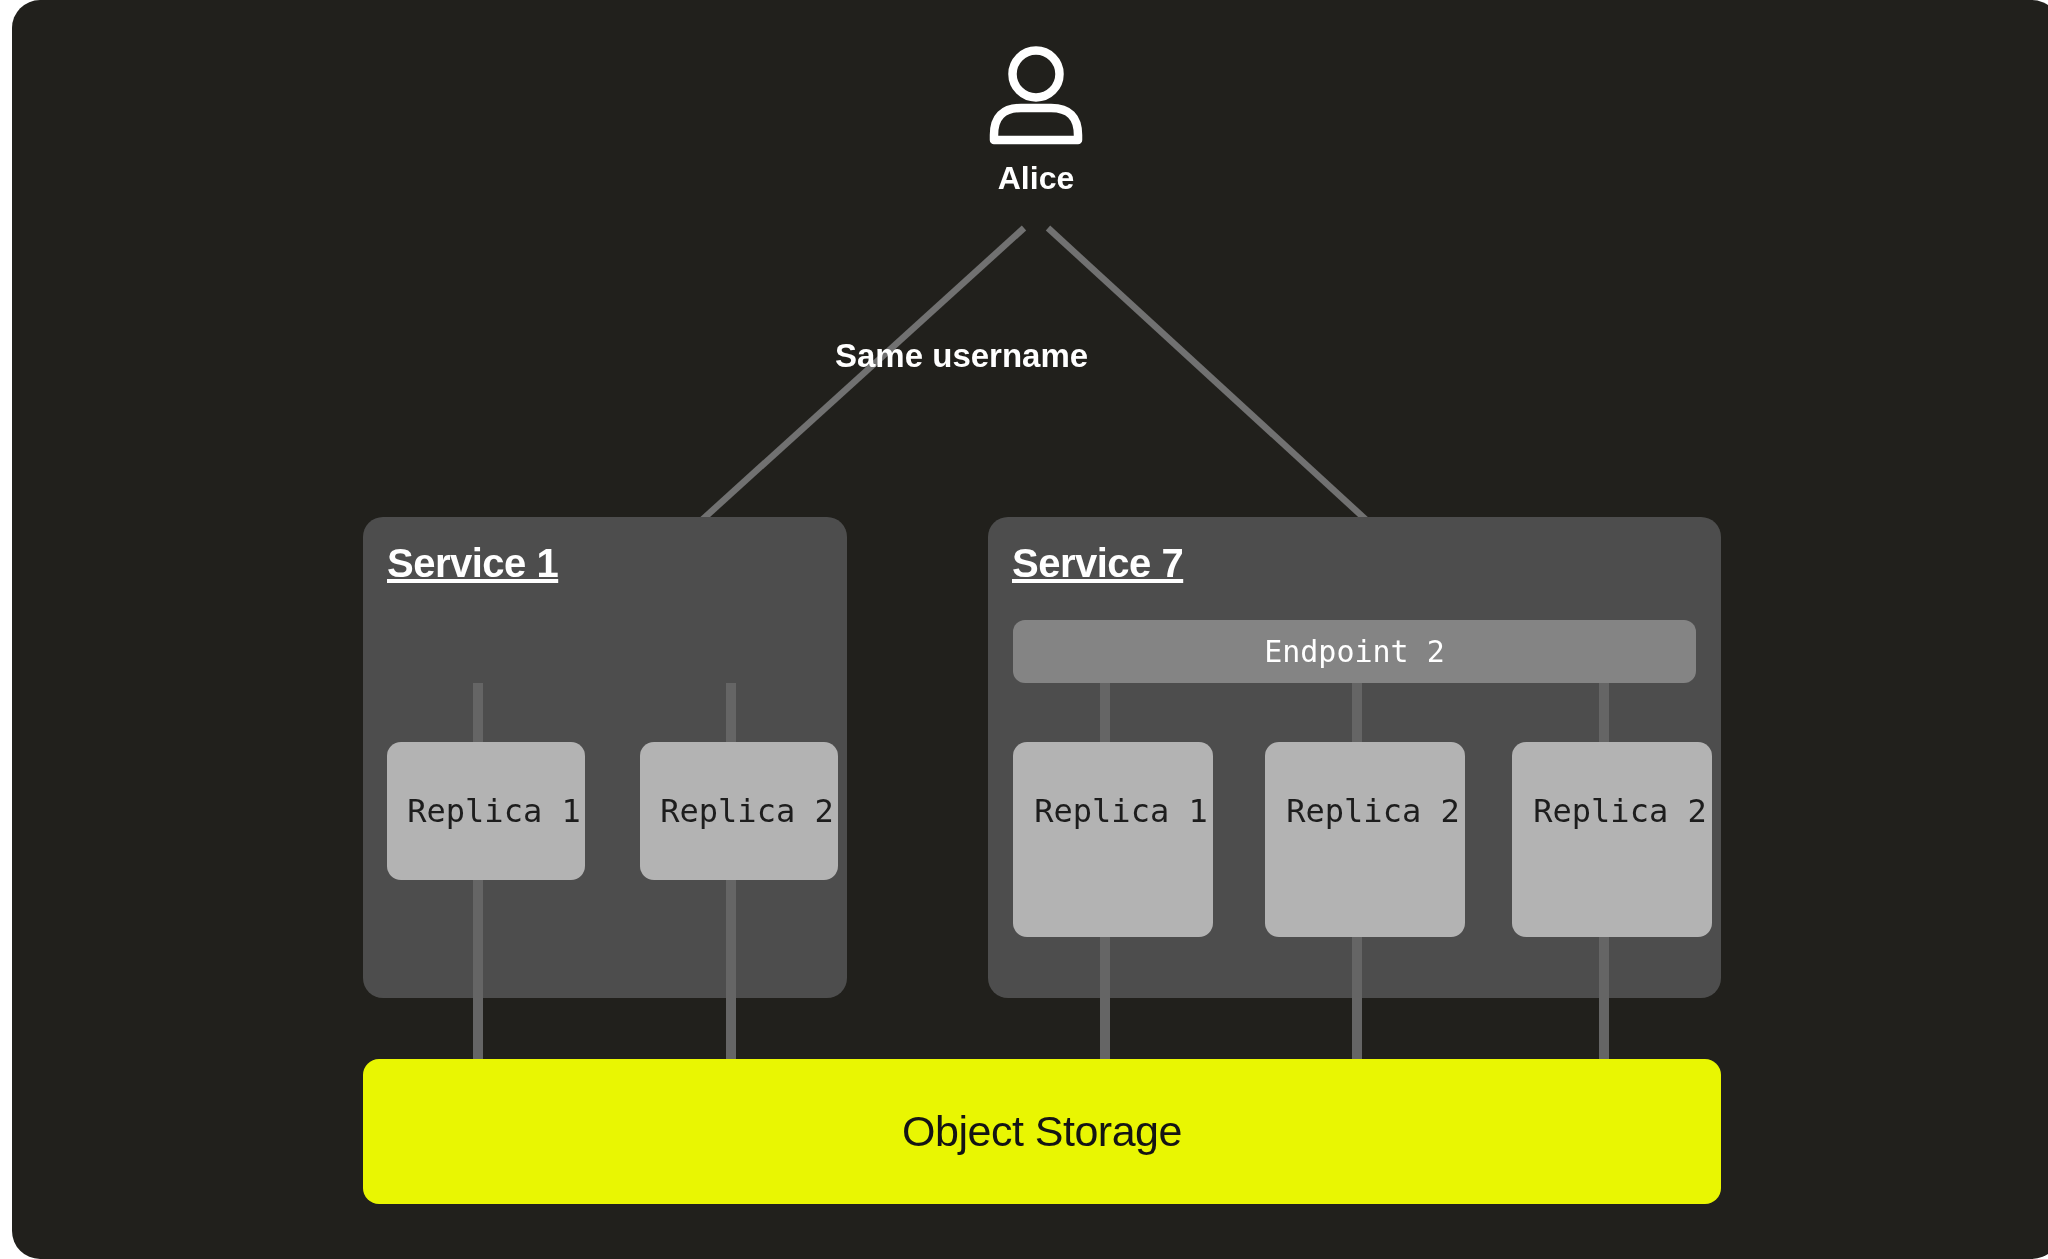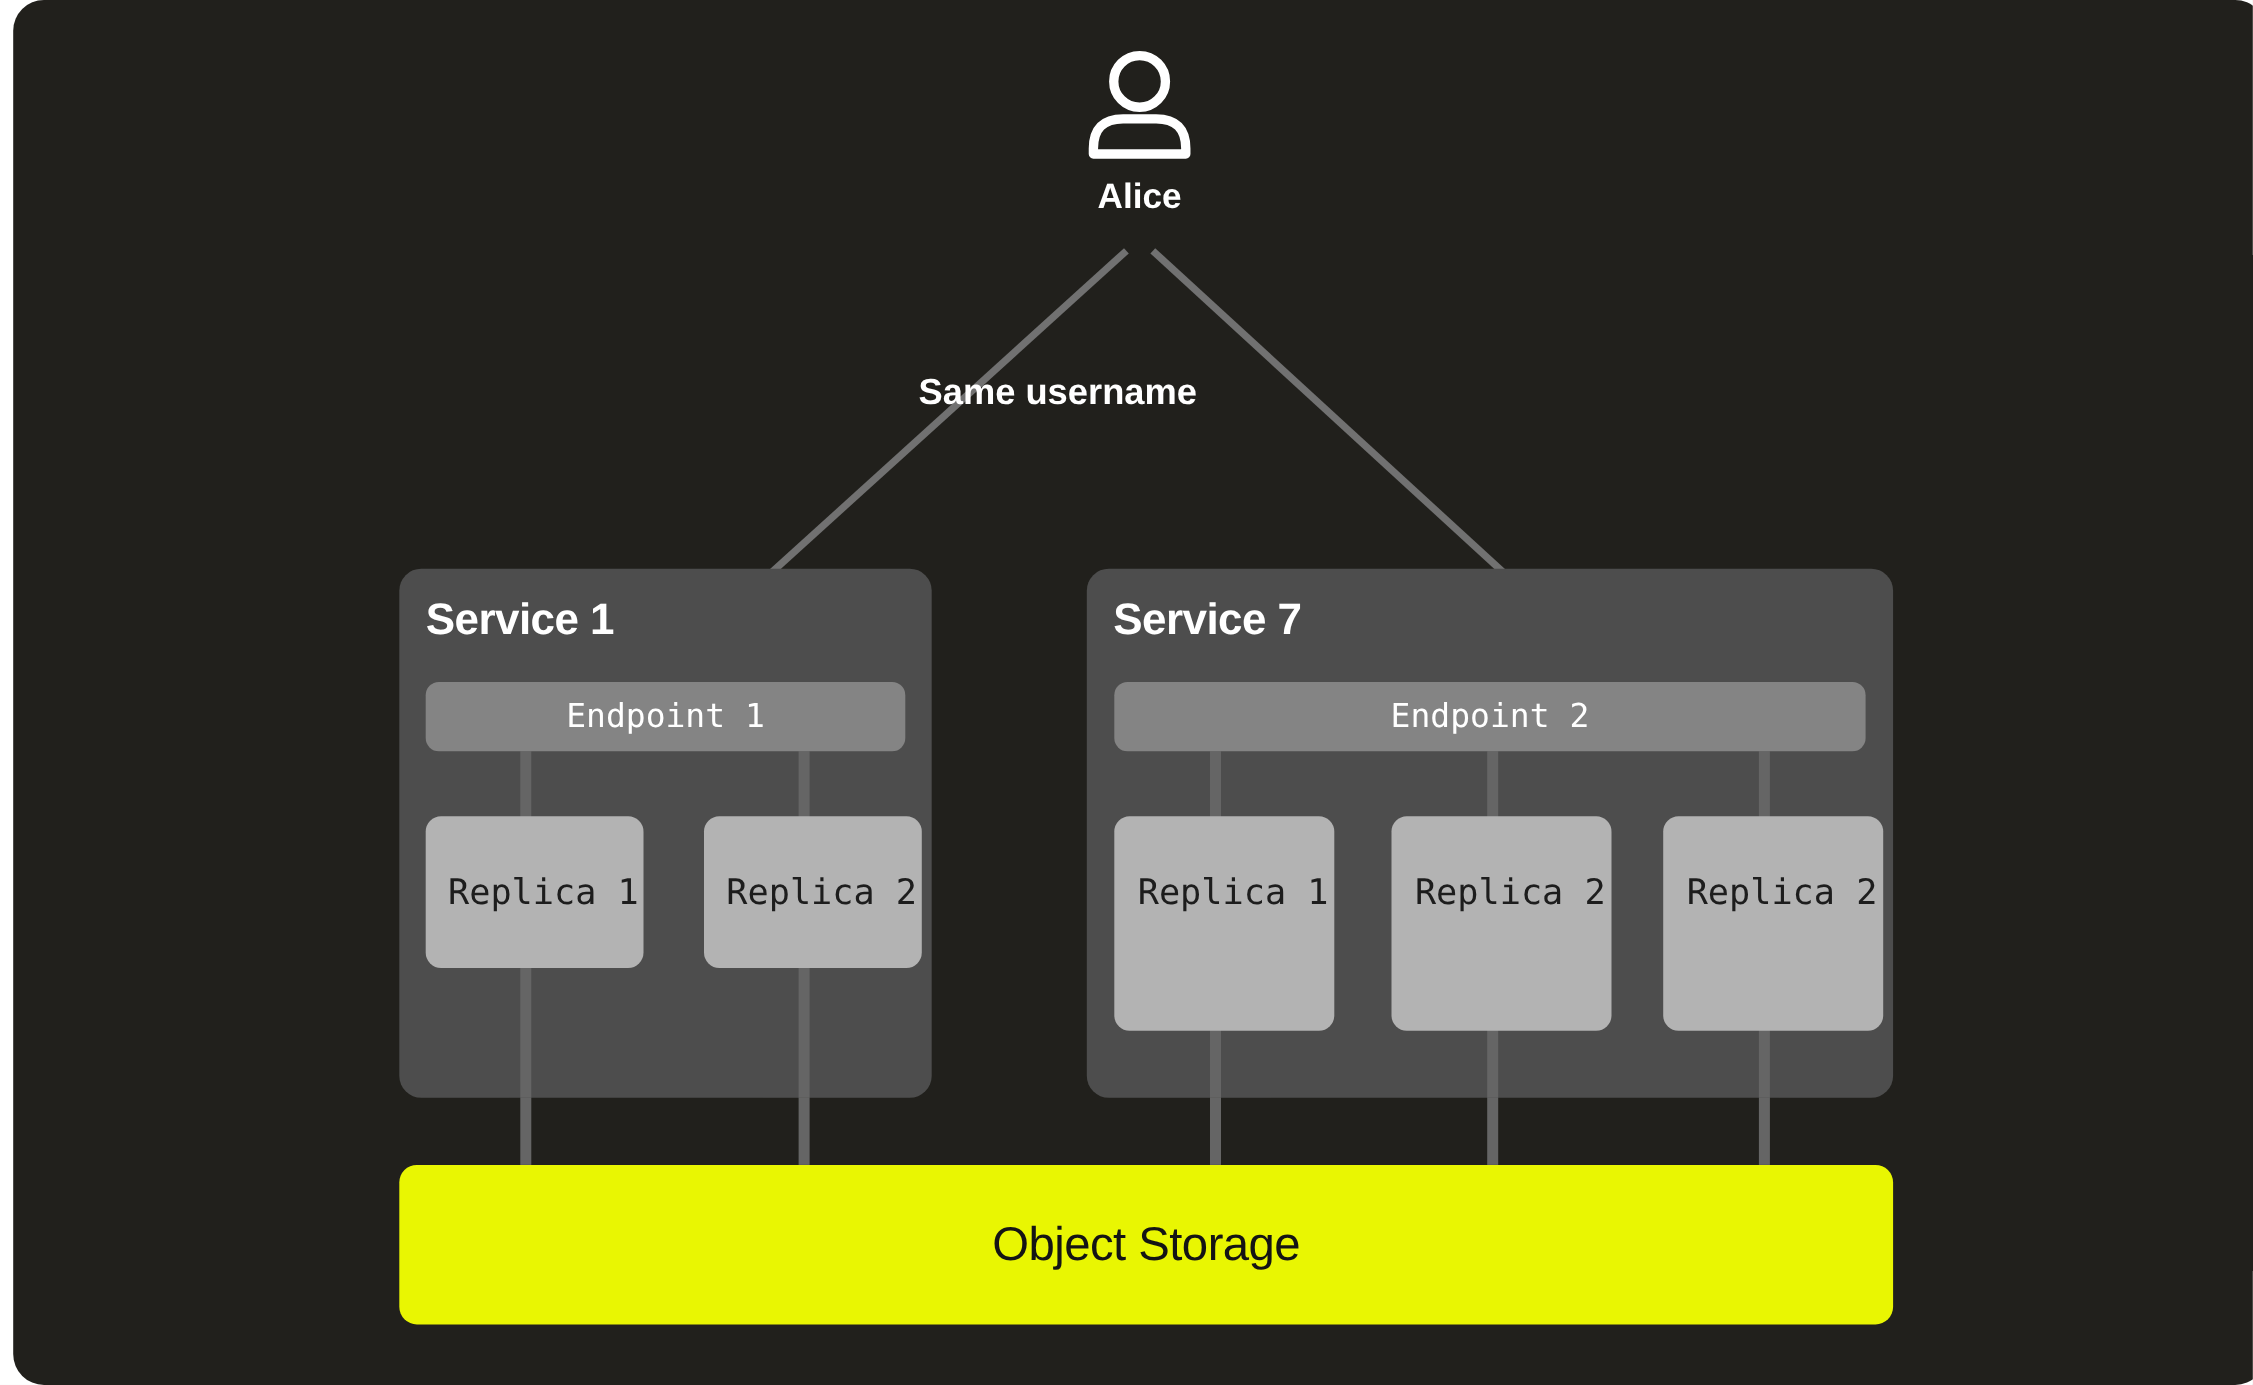--- a/index.html
+++ b/index.html
@@ -33,21 +33,21 @@
 
   
   .service {
     position: absolute; top: 517px; height: 481px;
     background: #4d4d4d; border-radius: 20px;
   }
   .service-1 { left: 351px; width: 484px; }
   .service-2 { left: 976px; width: 733px; }
   .service-title {
     position: absolute; left: 24px; top: 24px;
-    color: #ffffff; font-size: 40px; font-weight: 700; letter-spacing: -0.5px;
+    color: #ffffff; font-size: 40px; font-weight: 700; letter-spacing: -0.5px; text-decoration: underline;
   }
   .endpoint {
     position: absolute; top: 103px; height: 63px;
     background: #848484; border-radius: 12px;
     display: flex; align-items: center; justify-content: center;
     color: #ffffff; font-family: "DejaVu Sans Mono", monospace; font-size: 30px;
   }
   .service-1 .endpoint { left: 24px; width: 436px; }
   .service-2 .endpoint { left: 25px; width: 683px; }
 
@@ -106,21 +106,20 @@
   <div class="user-label">Alice</div>
 
   <div class="annotation">
     <div>Same username</div>
   </div>
 
   <div class="service service-1">
     <div class="conn-in" style="left:110px"></div>
     <div class="conn-in" style="left:363px"></div>
     <div class="service-title">Service 1</div>
-    <div class="endpoint">Endpoint 1</div>
     <div class="replica s1-r1">
       <span>Replica 1</span>
     </div>
     <div class="replica s1-r2">
       <span>Replica 2</span>
     </div>
   </div>
 
   <div class="service service-2">
     <div class="conn-in" style="left:112px"></div>

